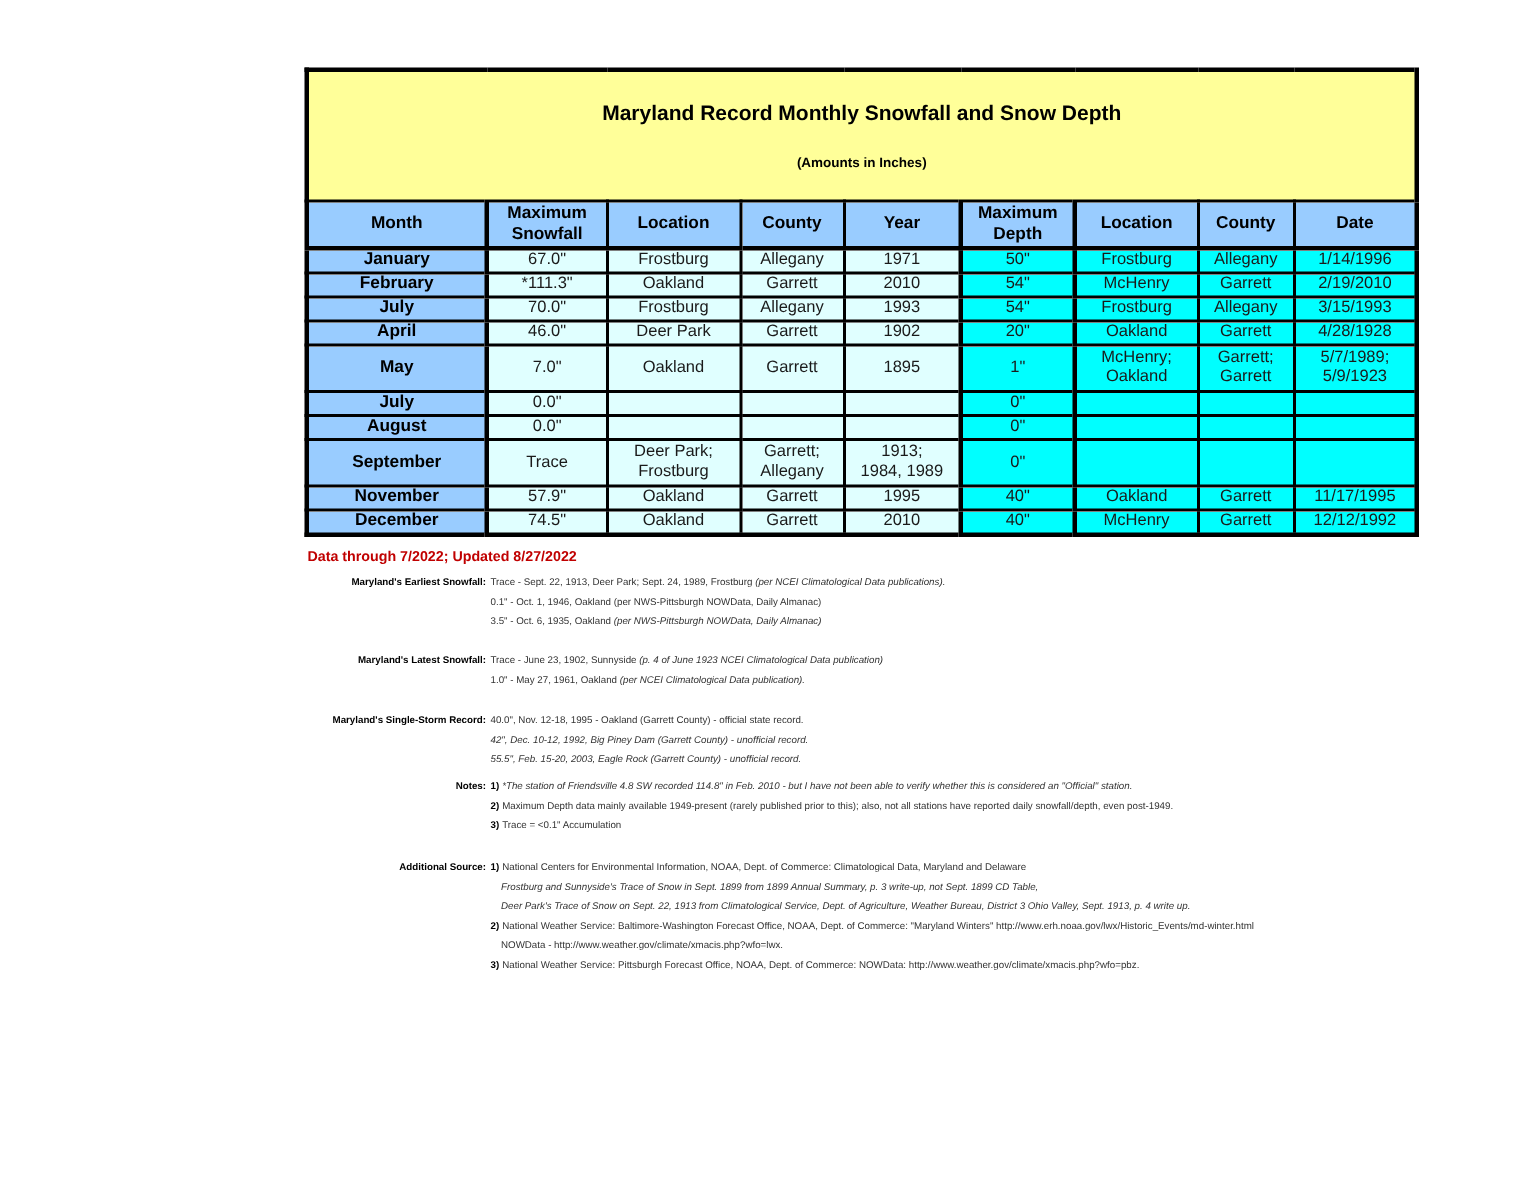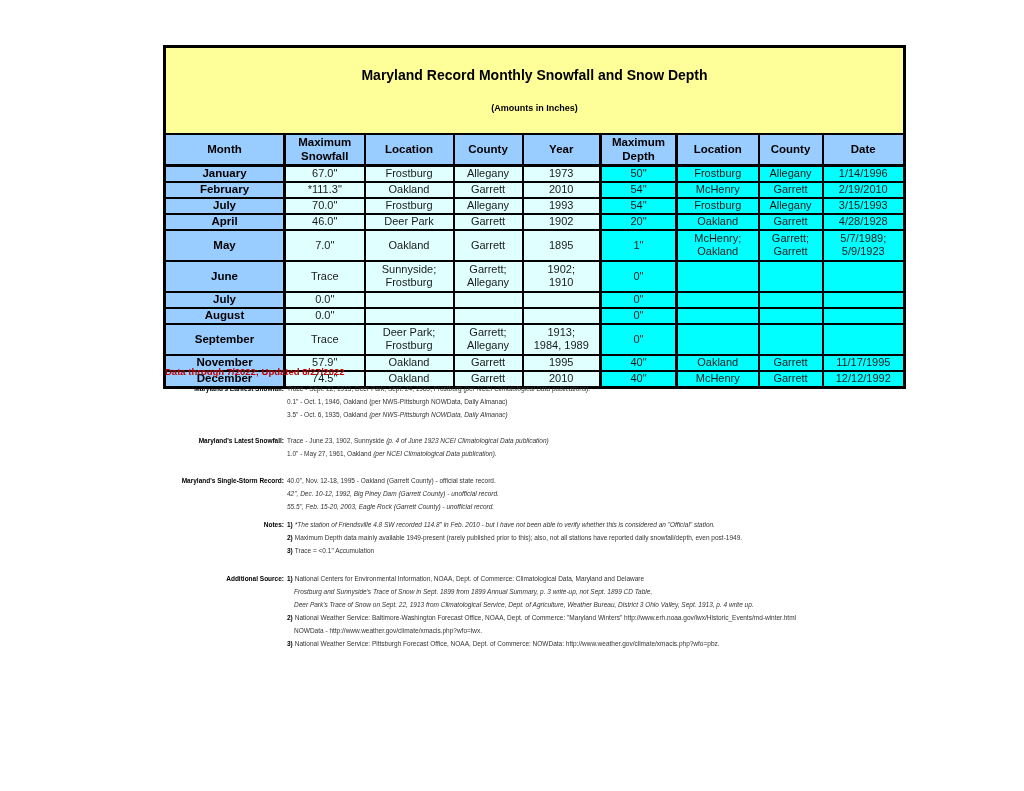--- a/index.html
+++ b/index.html
@@ -1,21 +1,21 @@
 <!DOCTYPE html>
 <html><head>
 <meta charset="utf-8">
 <style>
   html,body{margin:0;padding:0;}
   body{
     width:1024px;height:791px;background:#ffffff;
     font-family:"Liberation Sans", sans-serif;
     position:relative;overflow:hidden;
   }
-  .stage{position:absolute;inset:0;}
+  .stage{position:absolute;inset:0;margin-left:40px;}
 
   
   table.snow{
     position:absolute;left:163px;top:45px;width:740px;
     border-collapse:collapse;table-layout:fixed;
     border:3px solid #000;
   }
   table.snow td, table.snow th{
     border:2px solid #000;
     padding:0 2px;
@@ -103,21 +103,21 @@
           <th>County</th>
           <th>Date</th>
         </tr>
     </tbody>
     <tbody id="table-body">
         <tr class="single">
           <td class="month">January</td>
           <td class="pale">67.0"</td>
           <td class="pale">Frostburg</td>
           <td class="pale">Allegany</td>
-          <td class="pale">1973</td>
+          <td class="pale">1971</td>
           <td class="cy">50"</td>
           <td class="cy">Frostburg</td>
           <td class="cy">Allegany</td>
           <td class="cy">1/14/1996</td>
         </tr>
         <tr class="single">
           <td class="month">February</td>
           <td class="pale">*111.3"</td>
           <td class="pale">Oakland</td>
           <td class="pale">Garrett</td>
@@ -155,34 +155,20 @@
           <td class="pale">Oakland</td>
           <td class="pale">Garrett</td>
           <td class="pale">1895</td>
           <td class="cy">1"</td>
           <td class="cy">McHenry;
 Oakland</td>
           <td class="cy">Garrett;
 Garrett</td>
           <td class="cy">5/7/1989;
 5/9/1923</td>
-        </tr>
-        <tr class="tall">
-          <td class="month">June</td>
-          <td class="pale">Trace</td>
-          <td class="pale">Sunnyside;
-Frostburg</td>
-          <td class="pale">Garrett;
-Allegany</td>
-          <td class="pale">1902;
-1910</td>
-          <td class="cy">0"</td>
-          <td class="cy"></td>
-          <td class="cy"></td>
-          <td class="cy"></td>
         </tr>
         <tr class="single">
           <td class="month">July</td>
           <td class="pale">0.0"</td>
           <td class="pale"></td>
           <td class="pale"></td>
           <td class="pale"></td>
           <td class="cy">0"</td>
           <td class="cy"></td>
           <td class="cy"></td>

